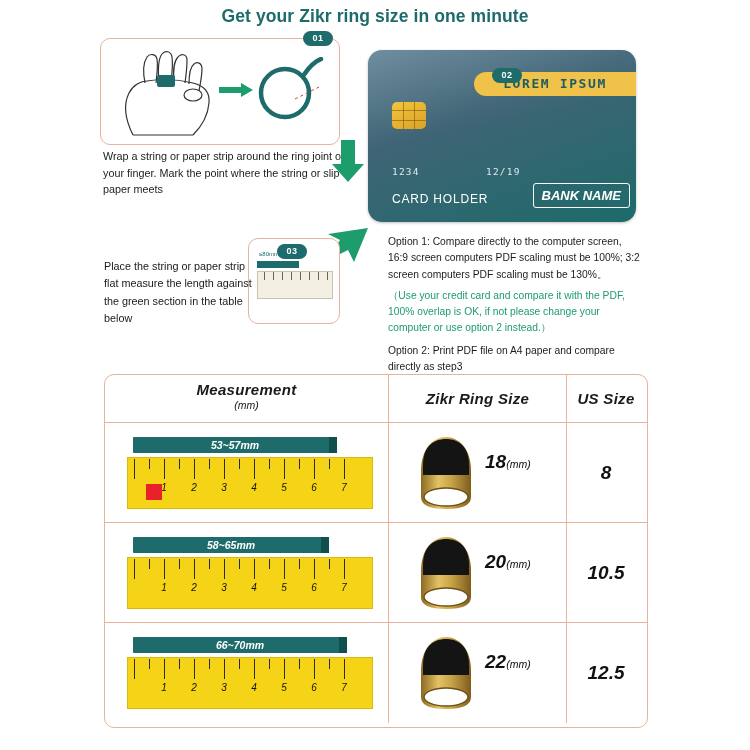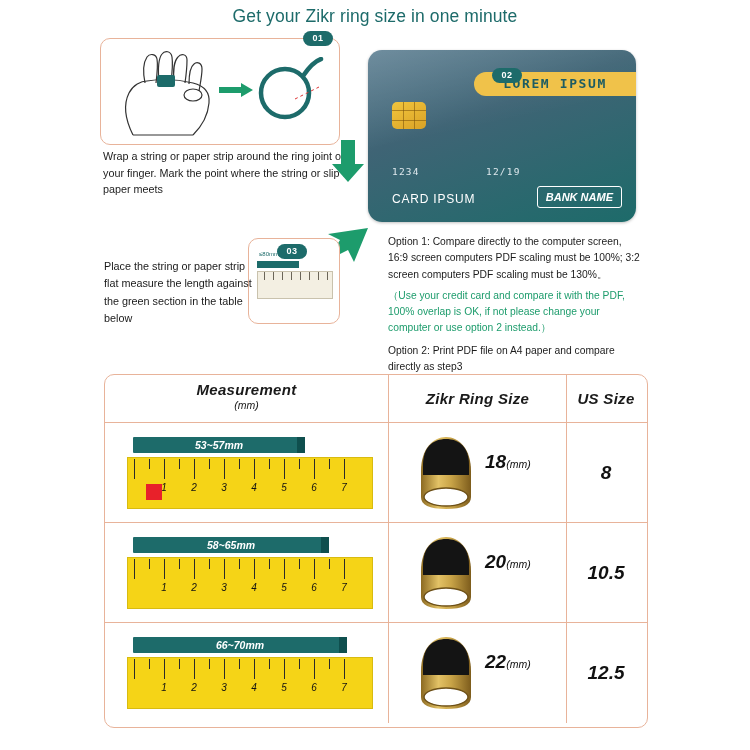--- a/index.html
+++ b/index.html
@@ -22,21 +22,21 @@
   }
 
   
   .title {
     position: absolute;
     top: 6px;
     left: 0;
     width: 750px;
     text-align: center;
     font-size: 17.5px;
-    font-weight: normal;
+    font-weight: bold;
     color: #1d6b6a;
     letter-spacing: 0.1px;
   }
 
   
   .step1-box {
     position: absolute;
     left: 100px;
     top: 38px;
     width: 238px;
@@ -200,26 +200,26 @@
   .card-holder {
     position: absolute;
     left: 24px;
     top: 142px;
     font-size: 12px;
     color: #ffffff;
     letter-spacing: 0.8px;
   }
   .bank-name {
     position: absolute;
-    right: 14px;
+    right: 6px;
     bottom: 14px;
     padding: 4px 8px;
     border: 1.2px solid #ffffff;
     border-radius: 3px;
-    font-size: 11px;
+    font-size: 13px;
     font-style: italic;
     font-weight: bold;
     color: #ffffff;
   }
 
   
   .step3-box {
     position: absolute;
     left: 248px;
     top: 238px;
@@ -482,21 +482,21 @@
       <span>LOREM IPSUM</span>
     </div>
     <div class="chip">
       <i class="h1"></i>
         <i class="h2"></i>
         <i class="v1"></i>
         <i class="v2"></i>
     </div>
     <div class="card-sub">1234</div>
     <div class="card-exp">12/19</div>
-    <div class="card-holder">CARD IPSUM</div>
+    <div class="card-holder">CARD HOLDER</div>
     <div class="bank-name">BANK NAME</div>
   </div>
   <div class="badge b2">02</div>
 
   <div class="step3-box">
     <div class="mini-label">≤80mm</div>
     <div class="mini-green"></div>
     <div class="mini-ruler">
       <div class="tick" style="left:6px"></div>
       <div class="tick" style="left:15px"></div>
@@ -528,21 +528,21 @@
         <div class="th-center">Zikr Ring Size</div>
       </div>
       <div class="c3">
         <div class="th-center">US Size</div>
       </div>
     </div>
 
     <div class="trow tbody-row">
       <div class="c1">
         <div class="ruler-wrap">
-          <div class="green-bar" style="width:172px">
+          <div class="green-bar" style="width:204px">
             <div class="bar-label">53~57mm</div>
             <div class="green-cap" style="right:0"></div>
           </div>
           <div class="yellow-ruler">
             <div class="tick major" style="left:6px"></div>
             <div class="tick minor" style="left:21px"></div>
             <div class="tick major" style="left:36px"></div>
             <div class="tick minor" style="left:51px"></div>
             <div class="tick major" style="left:66px"></div>
             <div class="tick minor" style="left:81px"></div>

